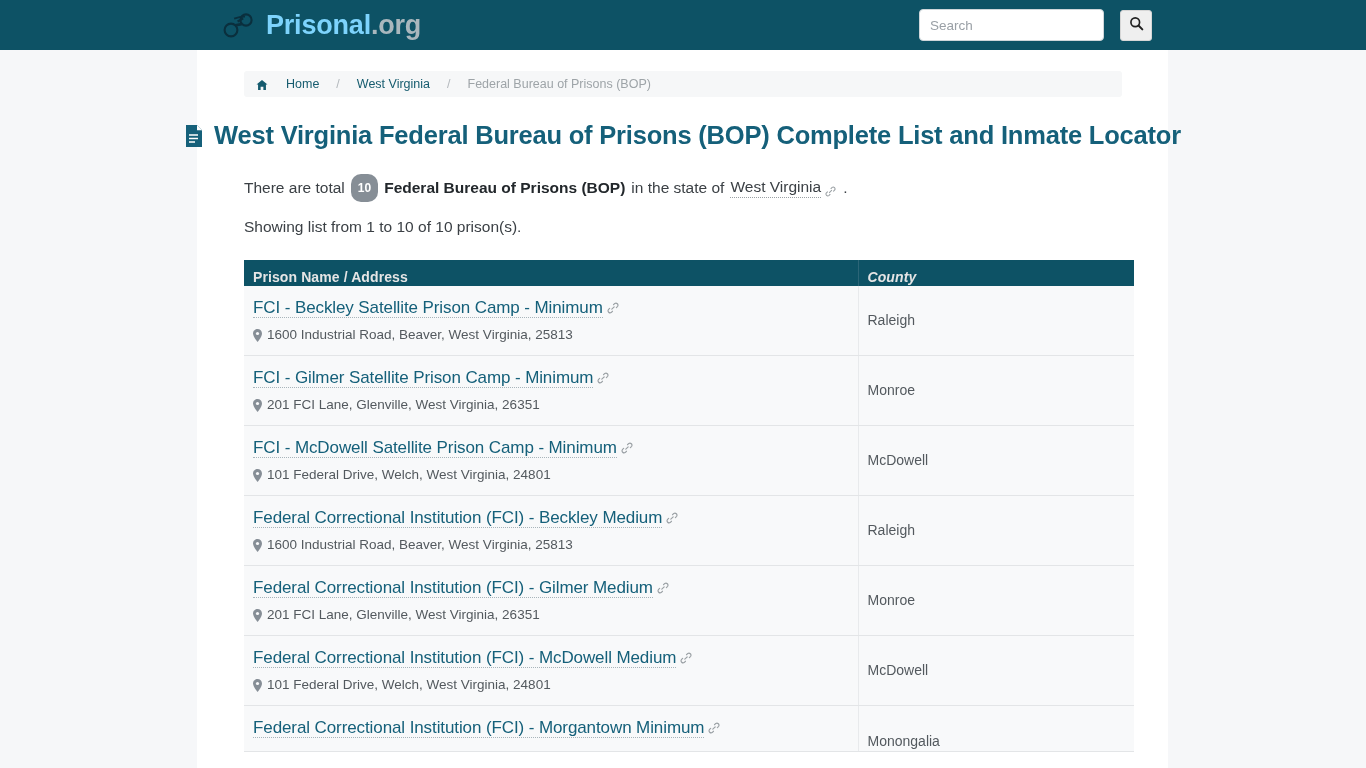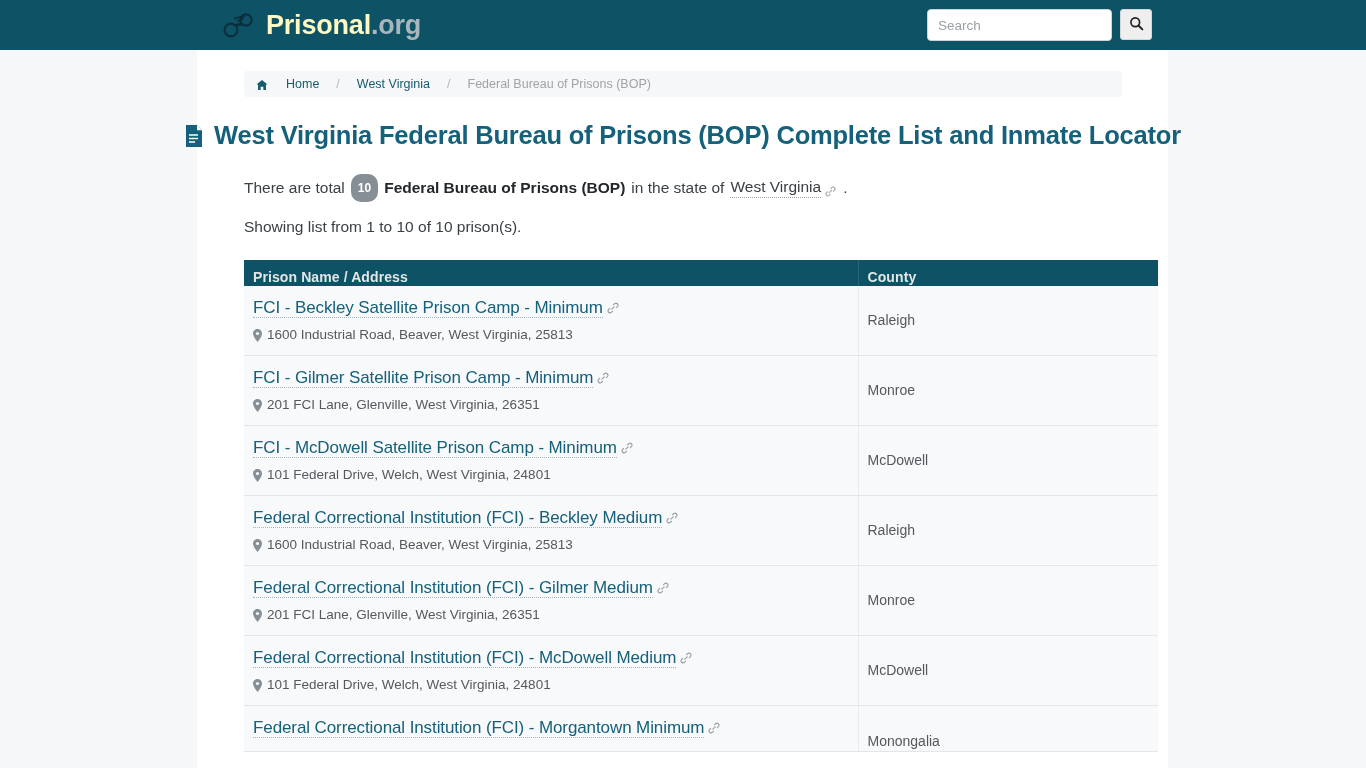--- a/index.html
+++ b/index.html
@@ -34,30 +34,30 @@
     width: 34px; height: 28px;
     display: block;
   }
   .brand-text {
     font-size: 27px;
     font-weight: bold;
     letter-spacing: -0.2px;
     line-height: 1;
     white-space: nowrap;
   }
-  .brand-text .name { color: #fef9c3; }
+  .brand-text .name { color: #7dd3fc; }
   .brand-text .tld  { color: #a9b7bd; }
 
   .search-wrap {
     position: absolute;
     right: 214px;
     top: 9px;
     display: flex;
-    align-items: flex-start;
-    gap: 8px;
+    align-items: center;
+    gap: 16px;
     margin-left: 46px;
   }
   .search-input {
     width: 185px;
     height: 32px;
     border: 1px solid #cfd6da;
     border-radius: 4px;
     background: #ffffff;
     padding: 0 10px;
     font-size: 13.5px;
@@ -171,21 +171,21 @@
     font-family: "Liberation Sans Narrow", "Liberation Sans", sans-serif;
     font-weight: bold;
     font-size: 14px;
     text-align: left;
     padding: 9px 9px 1px 9px;
     border-right: 1px solid #2b6577;
     letter-spacing: 0.1px;
   }
   .table thead th:last-child { border-right: none; }
   .col-name { width: 614px; }
-  .col-county { width: 300px; }
+  .col-county { width: 276px; font-style: italic; }
 
   .table tbody td {
     background: #f8f9fa;
     border-bottom: 1px solid #e3e5e7;
     border-right: 1px solid #e8eaec;
     vertical-align: middle;
     padding: 12px 9px 13px 9px;
   }
   .table tbody td:last-child { border-right: none; }
 

